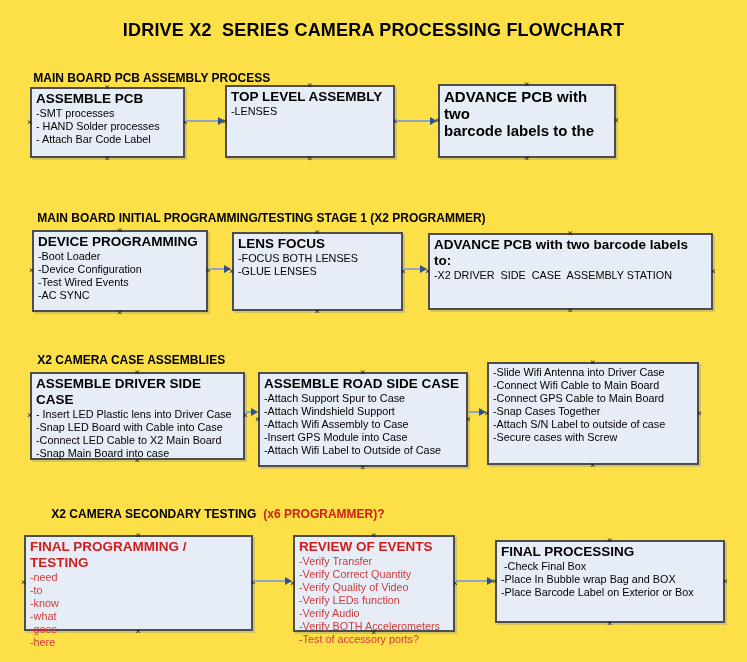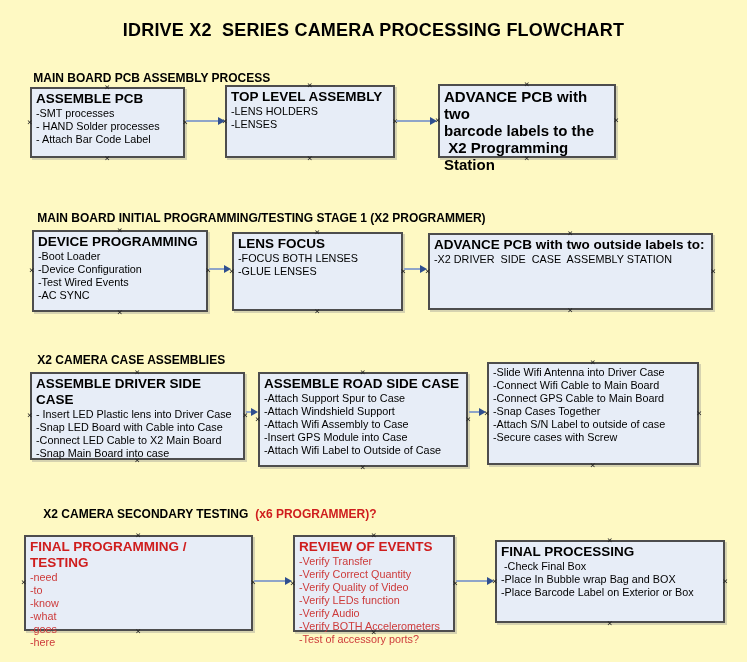--- a/index.html
+++ b/index.html
@@ -1,30 +1,30 @@
 <!DOCTYPE html>
 <html style="--box-fill: #e7edf7; --box-border: #4d4d4d; --connector-line: #8fa5c8; --connector-head: #2f4f8f; --red-title: #cf1d1d; --red-text: #cd3b3b; --text: #000000;"><head>
 <meta charset="utf-8">
 <style>
   html,body{margin:0;padding:0;background:#fff;}
   .stage{
-    position:relative;width:747px;height:662px;background:#fef9c3;overflow:hidden;
+    position:relative;width:747px;height:662px;background:#fde047;overflow:hidden;
     font-family:"Liberation Sans","DejaVu Sans",sans-serif;color:#000;
   }
   .page-title{
     position:absolute;top:20px;left:0;width:747px;text-align:center;
     font-size:18px;font-weight:bold;white-space:pre-wrap;letter-spacing:.2px;
   }
   .sec-head{
     position:absolute;font-size:12px;font-weight:bold;white-space:pre-wrap;
   }
   #sec1-head{left:20px;top:57px;}
   #sec2-head{left:24px;top:197px;}
   #sec3-head{left:24px;top:339px;}
-  #sec4-head{left:30px;top:493px;}
+  #sec4-head{left:38px;top:493px;}
   .red-note{color:var(--red-title,#cf1d1d);margin-left:7px;}
   .fbox{
     position:absolute;box-sizing:border-box;
     background:var(--box-fill,#e7edf7);
     border:2px solid var(--box-border,#4d4d4d);
     box-shadow:2px 2px 0 rgba(140,140,140,.35);
     padding:2px 4px;overflow:visible;
   }
   .box-title{font-size:13.5px;font-weight:bold;line-height:16px;white-space:pre-wrap;}
   .bitem{font-size:10.8px;line-height:13px;white-space:pre-wrap;}
@@ -97,33 +97,31 @@
         <div class="bitem">- Attach Bar Code Label</div>
       </div>
   <span class="cp cp-top">×</span>
       <span class="cp cp-bottom">×</span>
       <span class="cp cp-left">×</span>
       <span class="cp cp-right">×</span>
     </div>
   <div class="fbox" id="box-a2">
     <div class="box-title">TOP LEVEL ASSEMBLY</div>
     <div>
-        <div class="bitem">-LENS HOLDERS</div>
         <div class="bitem">-LENSES</div>
       </div>
   <span class="cp cp-top">×</span>
       <span class="cp cp-bottom">×</span>
       <span class="cp cp-left">×</span>
       <span class="cp cp-right">×</span>
     </div>
   <div class="fbox" id="box-a3">
     <div>
         <div class="bline">ADVANCE PCB with two</div>
         <div class="bline">barcode labels to the</div>
-        <div class="bline"> X2 Programming Station</div>
       </div>
   <span class="cp cp-top">×</span>
       <span class="cp cp-bottom">×</span>
       <span class="cp cp-left">×</span>
       <span class="cp cp-right">×</span>
     </div>
   <div class="arrow" id="arrow-1"></div>
   <div class="arrow" id="arrow-2"></div>
 
   <div class="fbox" id="box-b1">
@@ -144,21 +142,21 @@
     <div>
         <div class="bitem">-FOCUS BOTH LENSES</div>
         <div class="bitem">-GLUE LENSES</div>
       </div>
   <span class="cp cp-top">×</span>
       <span class="cp cp-bottom">×</span>
       <span class="cp cp-left">×</span>
       <span class="cp cp-right">×</span>
     </div>
   <div class="fbox" id="box-b3">
-    <div class="box-title">ADVANCE PCB with two outside labels to:</div>
+    <div class="box-title">ADVANCE PCB with two barcode labels to:</div>
     <div>
         <div class="bitem">-X2 DRIVER  SIDE  CASE  ASSEMBLY STATION</div>
       </div>
   <span class="cp cp-top">×</span>
       <span class="cp cp-bottom">×</span>
       <span class="cp cp-left">×</span>
       <span class="cp cp-right">×</span>
     </div>
   <div class="arrow" id="arrow-3"></div>
   <div class="arrow" id="arrow-4"></div>

